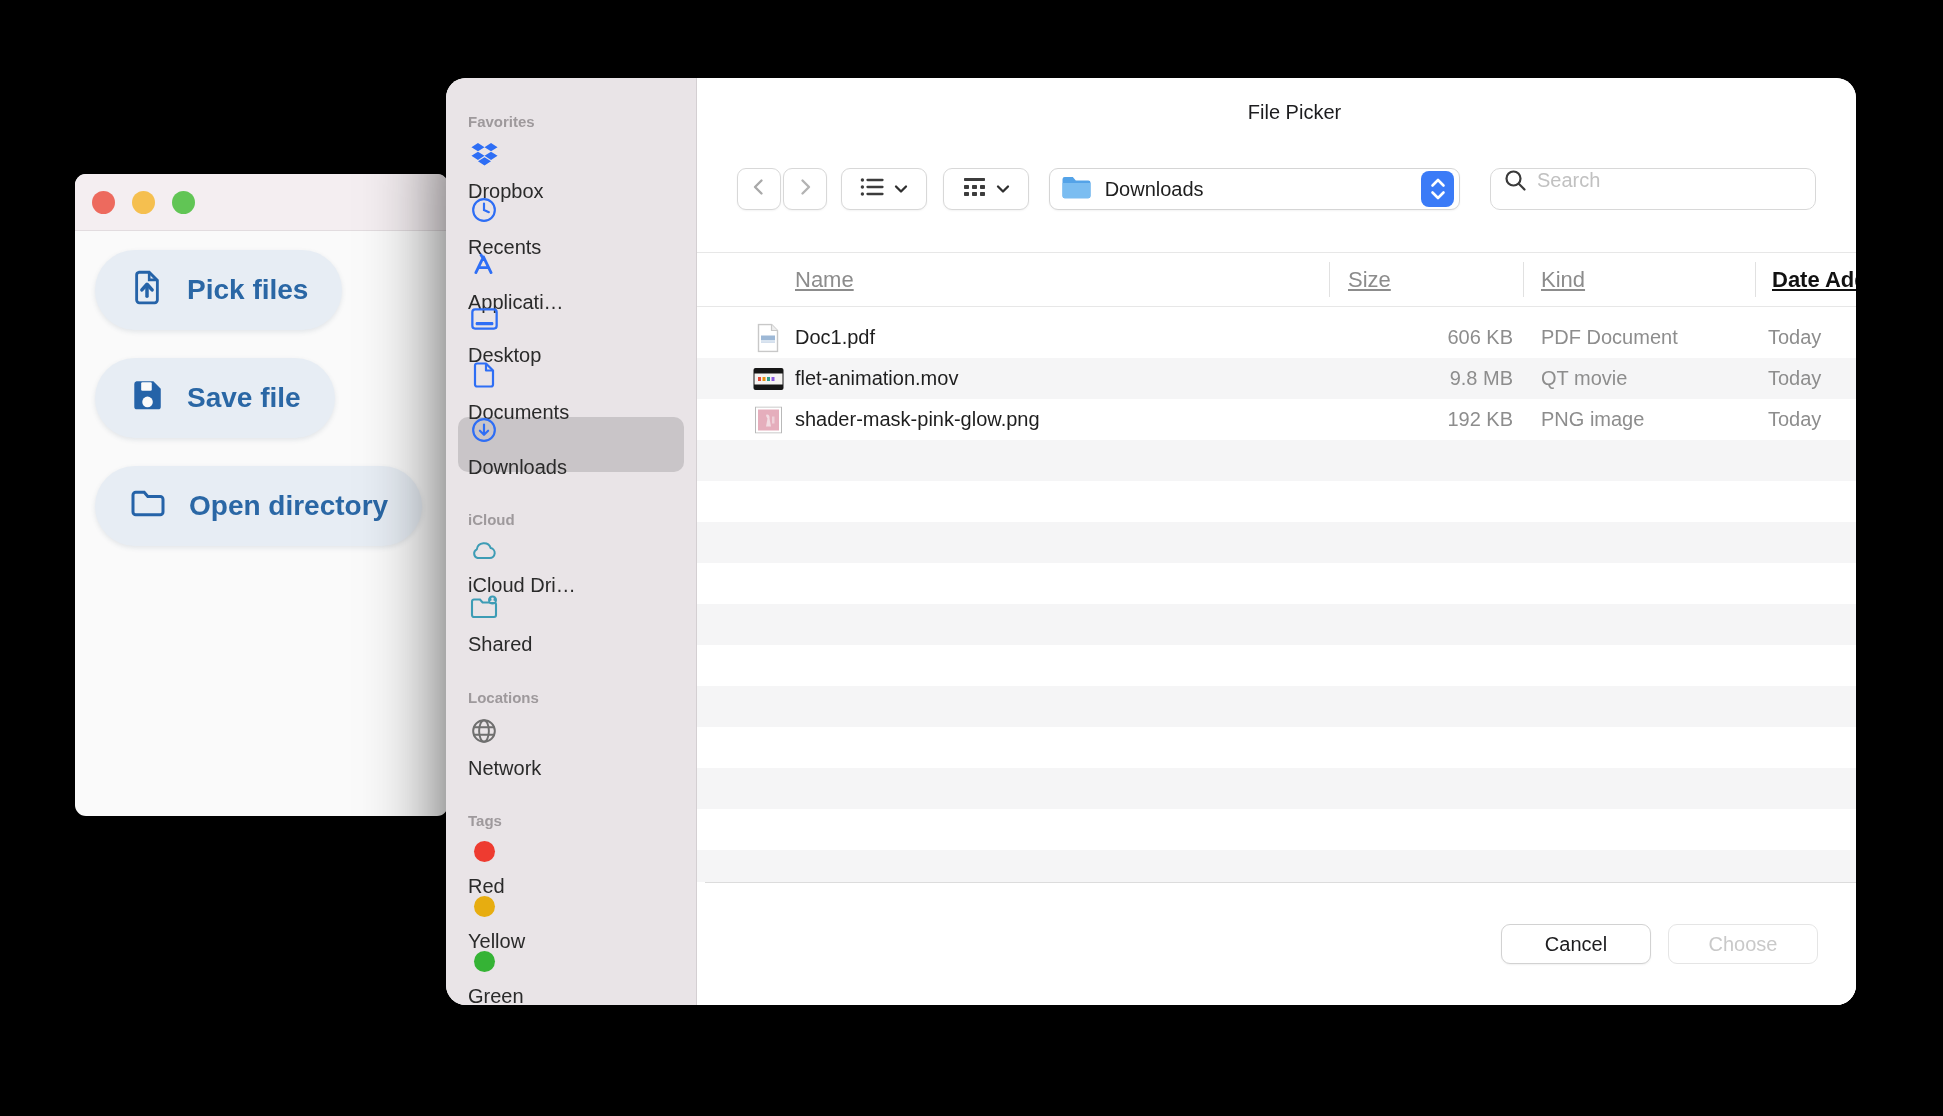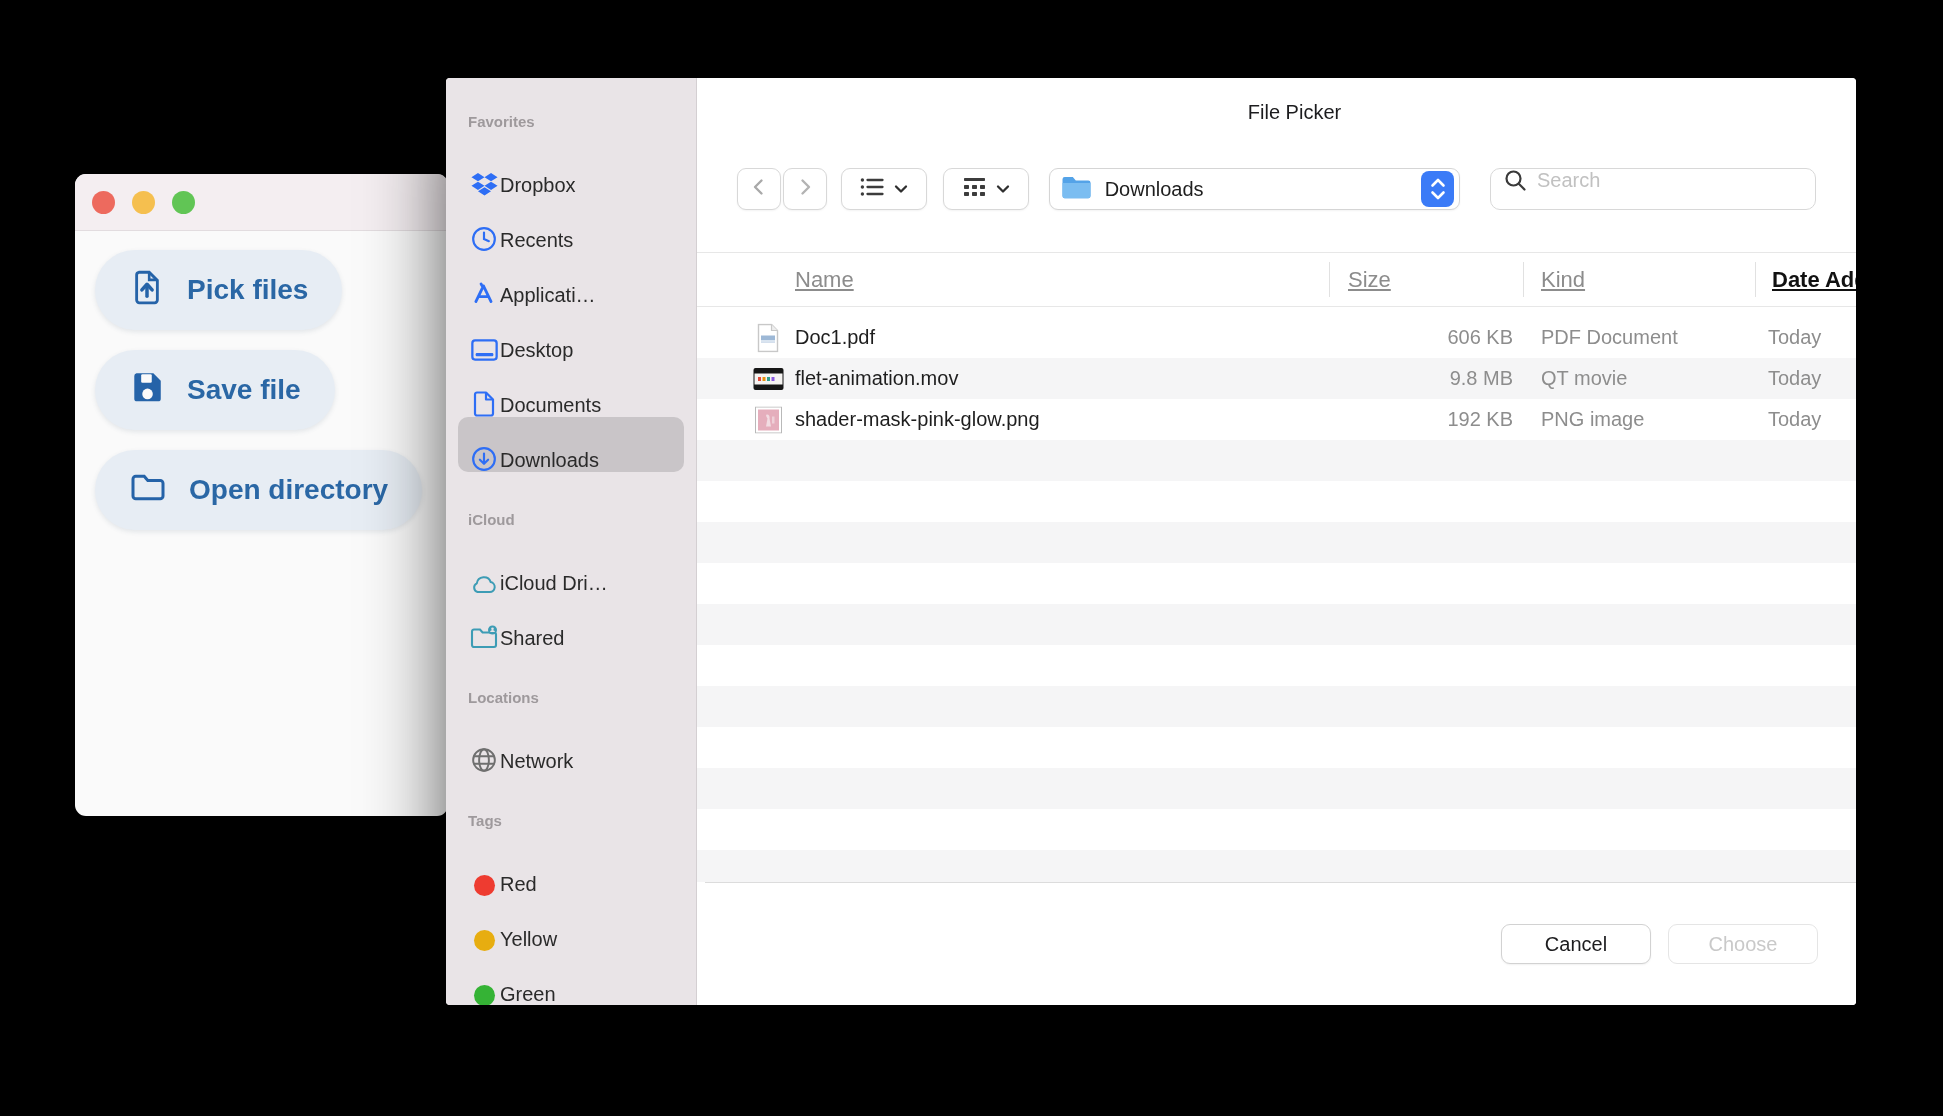--- a/index.html
+++ b/index.html
@@ -19,49 +19,49 @@
   }
   .titlebar {
     height:57px; background:#f4eef1; border-bottom:1px solid #e2dcdf;
     border-radius:11px 11px 0 0; display:flex; align-items:center;
     padding-left:17px; gap:17px;
   }
   .tl { width:23px; height:23px; border-radius:50%; }
   .tl.red    { background:#ed6a5e; }
   .tl.yellow { background:#f5bf4f; }
   .tl.green  { background:#61c555; }
-  .app-body { padding:19px 20px; display:flex; flex-direction:column; gap:20px; align-items:flex-start; }
+  .app-body { padding:19px 20px; display:flex; flex-direction:column; gap:28px; align-items:flex-start; }
   .pill-btn {
     display:flex; align-items:center; gap:22px; height:80px;
     padding:0 34px; border-radius:40px; background:#e7edf4;
     color:#2a67a5; font-size:28px; font-weight:700; white-space:nowrap;
     box-shadow:0 2px 5px rgba(60,80,110,.12);
   }
   .pill-btn svg { flex-shrink:0; }
 
   
   .dialog {
     position:absolute; left:446px; top:78px; width:1410px; height:927px;
-    background:#fff; border-radius:4px; overflow:hidden; display:flex;
+    background:#fff; border-radius:20px; overflow:hidden; display:flex;
     box-shadow:0 35px 80px rgba(0,0,0,.65);
   }
 
   
   .sidebar {
     width:251px; flex-shrink:0; background:#e9e4e7;
     border-right:1px solid #d4cfd2; padding:34px 12px 0 12px; overflow:hidden;
   }
   .side-section + .side-section { margin-top:38px; }
   .side-title {
     font-size:15px; font-weight:700; color:#9e999c;
     padding-left:10px; line-height:20px; margin-bottom:10px;
   }
   .side-item {
-    height:55px; display:flex; align-items:flex-end; 
-    padding-left:10px; border-radius:10px; font-size:20px; color:#2a2a2a;
+    height:55px; display:flex; align-items:flex-start; gap:13px;
+    padding-left:10px; border-radius:10px; font-size:20px; color:#2a2a2a;flex-direction:column;
   }
   .side-item.selected { background:#c9c5c8; }
   .side-ic { width:32px; display:flex; justify-content:center; align-items:center; flex-shrink:0; }
   .tag-dot { width:21px; height:21px; border-radius:50%; margin:0 5px; }
   .tag-red    { background:#ee3b30; }
   .tag-yellow { background:#e7ad10; }
   .tag-green  { background:#35b335; }
 
   
   .main { flex:1; position:relative; background:#fff; }

